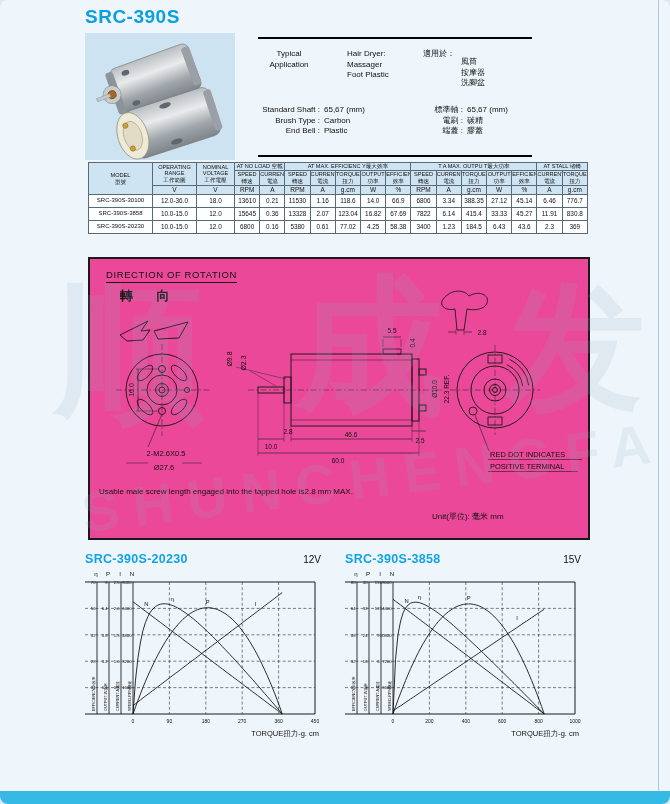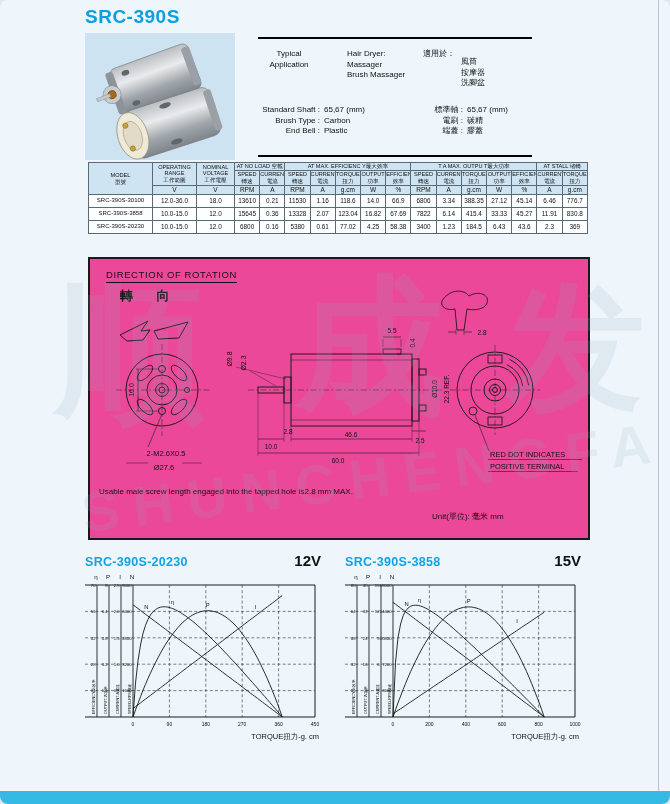--- a/index.html
+++ b/index.html
@@ -38,21 +38,21 @@
   .dir-title{position:absolute;left:16px;top:10px;font-size:9.5px;letter-spacing:.6px;
              border-bottom:1.5px solid #111;padding-bottom:2px;}
   .dir-title-zh{position:absolute;left:30px;top:28px;font-size:13px;font-weight:bold;letter-spacing:10px;}
   .diagram-notes{position:absolute;left:9px;top:227px;font-size:8px;line-height:11.5px;}
   .unit-note{position:absolute;left:342px;top:252px;font-size:8px;}
   .diagram svg.draw{position:absolute;left:0;top:0;}
   
   .chart{position:absolute;top:552px;width:300px;}
   .chart-head{display:flex;justify-content:space-between;align-items:baseline;width:236px;}
   .chart-title{font-size:12.5px;font-weight:bold;color:#12a3e3;letter-spacing:.3px;}
-  .chart-voltage{font-size:15px;font-weight:bold;color:#111;}
+  .chart-voltage{font-size:10px;font-weight:normal;color:#111;}
   
   .watermark{position:absolute;left:0;top:0;width:670px;height:804px;pointer-events:none;z-index:6;}
   .wm-char{position:absolute;font-size:150px;font-weight:bold;color:rgba(140,168,190,.16);}
   .wm-latin{position:absolute;left:80px;top:445px;font-size:56px;font-weight:bold;
             letter-spacing:14px;color:rgba(140,168,190,.15);transform:rotate(-7deg);white-space:nowrap;}
 </style>
 </head>
 <body>
 
 <div class="page">
@@ -92,21 +92,21 @@
         <rect x="126" y="72" width="8" height="42" rx="3" fill="#9aa0a5"></rect>
       </g>
     </svg>
   </div>
 
   <div class="info">
     <div class="app-label">Typical Application</div>
     <div class="app-items">
       <div>Hair Dryer:</div>
       <div>Massager</div>
-      <div>Brush Massager</div>
+      <div>Foot Plastic</div>
     </div>
     <div class="app-zh-label">適用於：</div>
     <div class="app-zh-items">
       <div>風筒</div>
       <div>按摩器</div>
       <div>洗腳盆</div>
     </div>
     <div class="spec-en">
       <div class="spec-row">
           <span class="lbl">Standard Shaft :</span>

